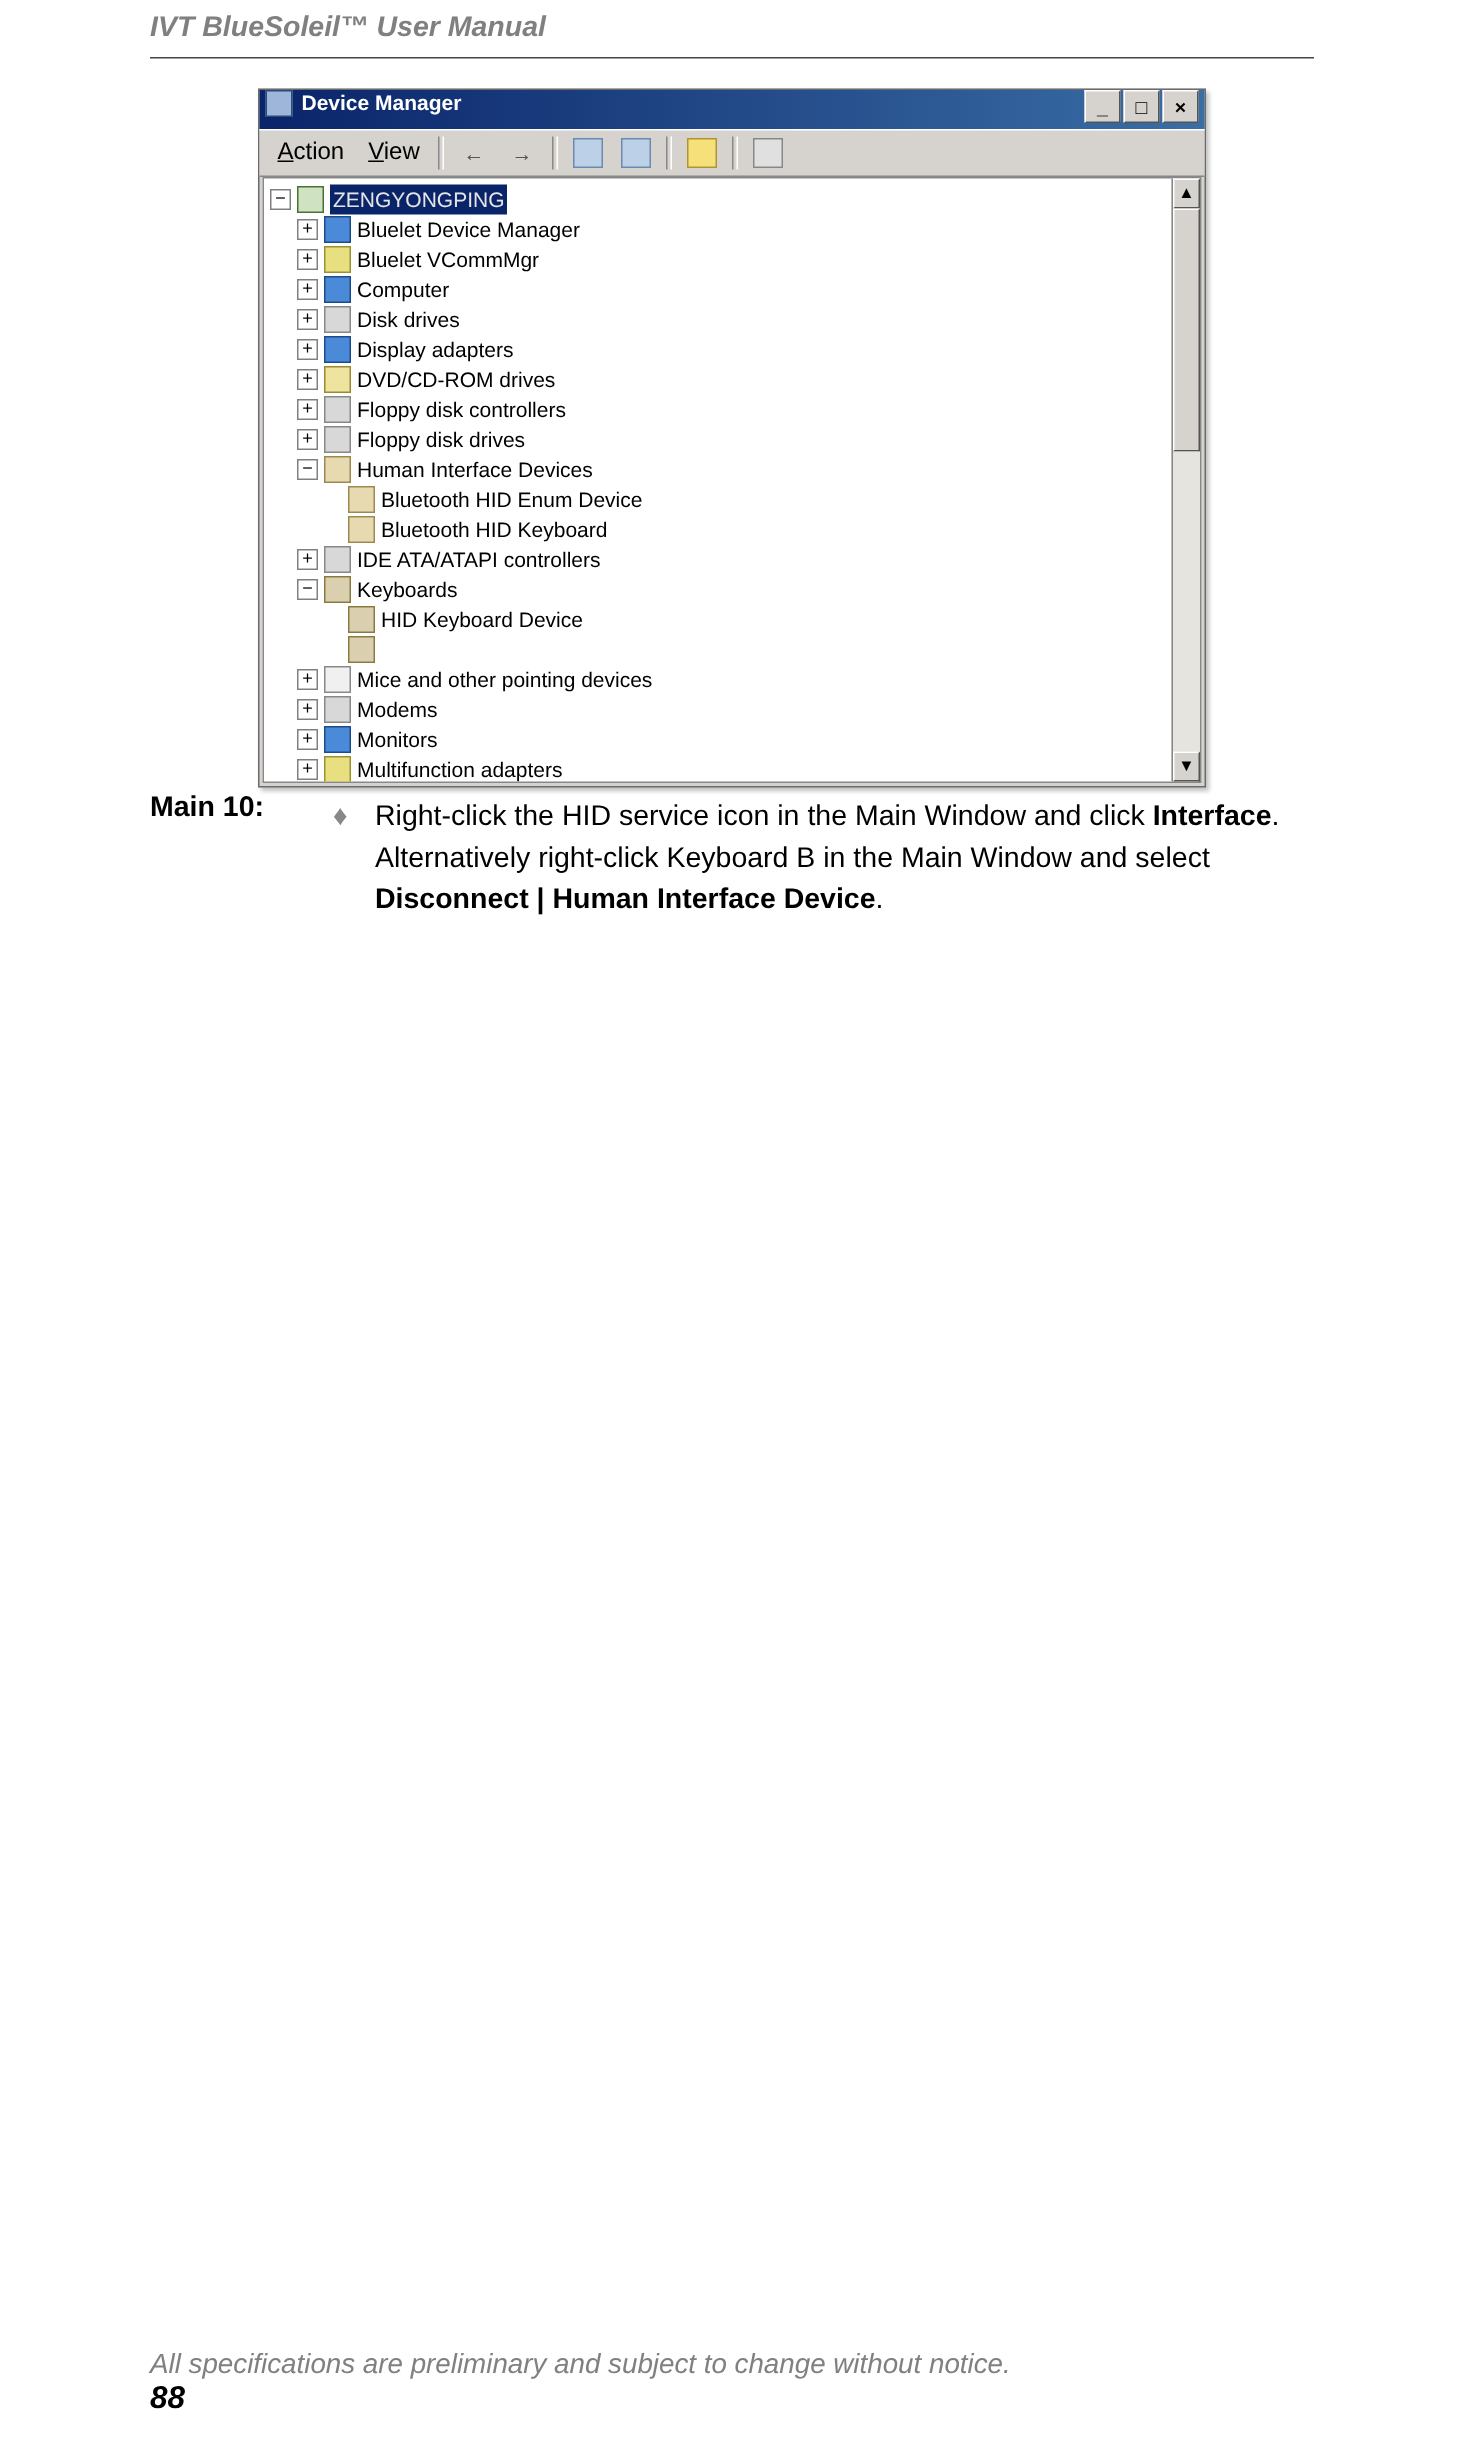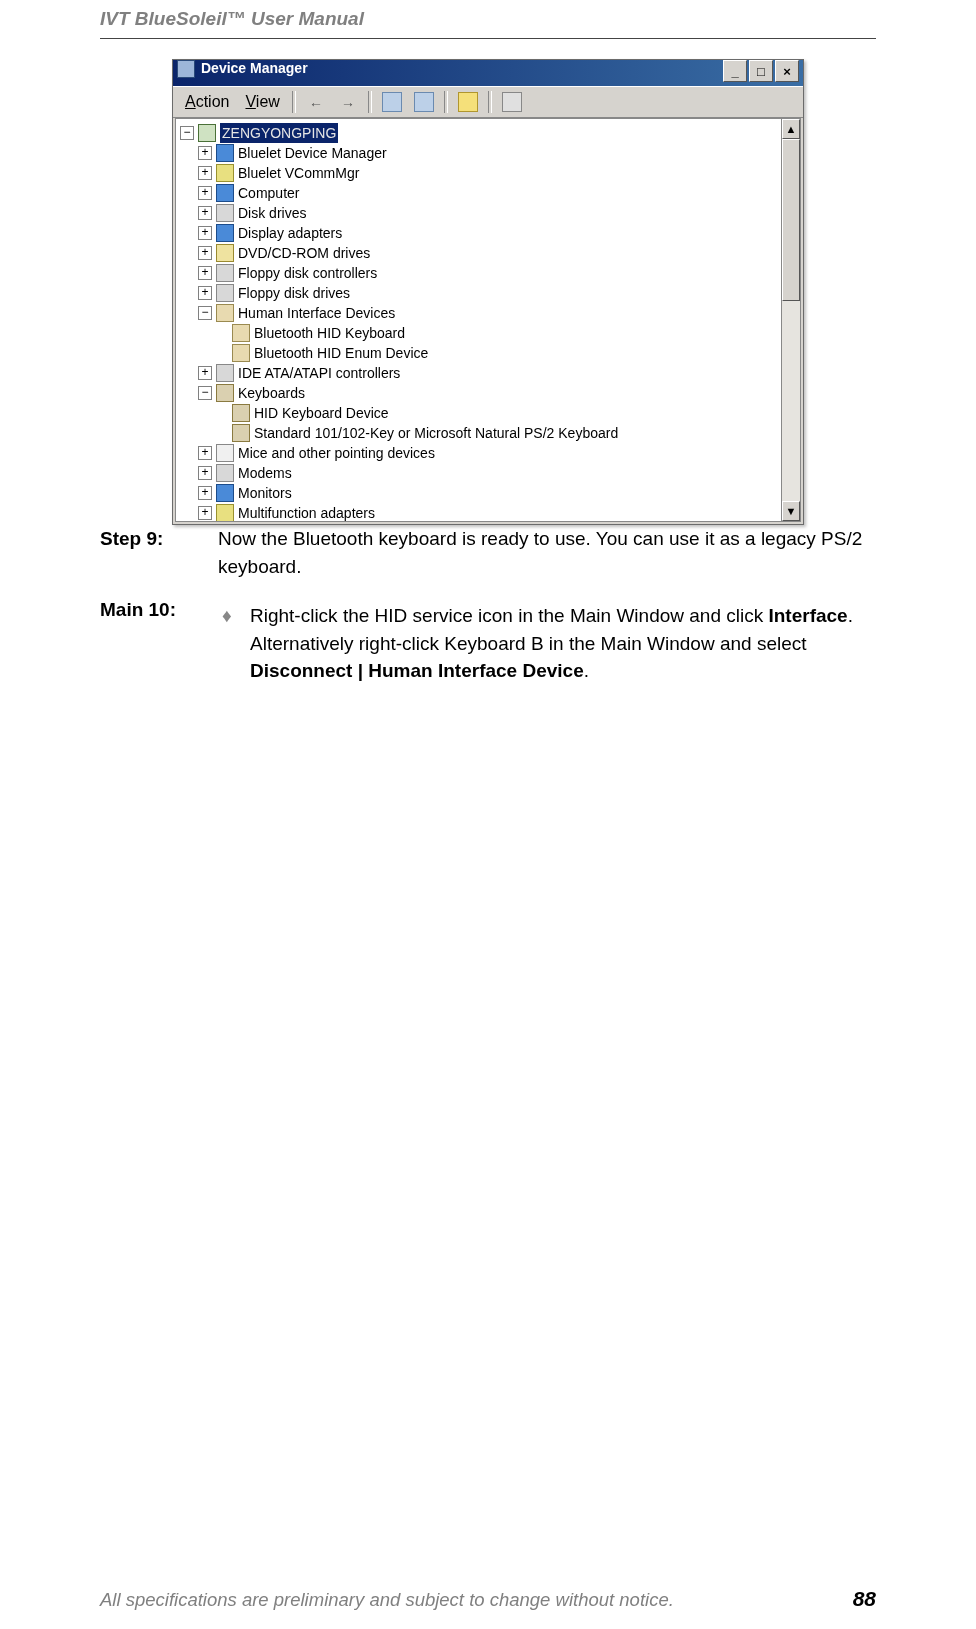--- a/index.html
+++ b/index.html
@@ -7,21 +7,21 @@
   .doc-title{font-weight:bold;font-style:italic;color:#808080;font-size:19px;padding-top:8px;}
   .title-rule{border:none;border-top:1.5px solid #444;margin:8px 0 20px 0;}
   .figure-wrap{display:flex;justify-content:center;}
   .caption{text-align:center;color:#808080;font-size:19px;margin-top:6px;margin-bottom:22px;}
   .step-row{display:flex;margin-bottom:16px;font-size:19px;line-height:1.45;}
   .step-label{font-weight:bold;width:118px;flex-shrink:0;}
   .step-body{flex:1;}
   .bullet-row{display:flex;margin-top:6px;}
   .bullet-mark{color:#888;width:28px;flex-shrink:0;text-align:left;padding-left:4px;}
   .strong{font-weight:bold;}
-  .footer{position:absolute;bottom:18px;left:100px;right:100px;display:flex;justify-content:space-between;align-items:baseline;}
+  .footer{position:absolute;bottom:18px;left:100px;right:100px;display:flex;justify-content:space-between;align-items:baseline;flex-direction:column;}
   .footer-note{font-style:italic;color:#808080;font-size:18.5px;}
   .footer-page{font-weight:bold;font-style:italic;font-size:21px;color:#000;}
   .dm-window{width:630px;border:1px solid #6b6b6b;background:#d6d3ce;font-family:Tahoma,Arial,sans-serif;font-size:14px;color:#000;box-shadow:2px 2px 3px rgba(0,0,0,.25);}
   .dm-titlebar{display:flex;align-items:flex-start;background:linear-gradient(to right,#0a246a,#3a6ea5);color:#fff;height:26px;padding:0 4px;font-weight:bold;font-size:14px;}
   .dm-titlebar .ico{width:16px;height:16px;background:#9db6d9;margin-right:6px;border:1px solid #2a4a7a;}
   .dm-title-text{flex:1;}
   .win-btn{width:22px;height:20px;background:#d6d3ce;border:1px solid #fff;border-right-color:#555;border-bottom-color:#555;margin-left:2px;display:flex;align-items:center;justify-content:center;color:#000;font-family:Arial;font-size:13px;font-weight:bold;}
   .dm-menubar{display:flex;align-items:center;height:30px;padding:0 6px;gap:4px;border-top:1px solid #fff;border-bottom:1px solid #888;background:#d6d3ce;}
   .dm-menu-item{padding:2px 6px;font-size:16px;}
   .dm-menu-item u{text-decoration:underline;}
@@ -148,26 +148,26 @@
 
           <div class="row">
               <span class="spacer" style="width:18px"></span>
               <span class="pm">−</span>
               <span class="ic hid"></span>
               <span>Human Interface Devices</span>
             </div>
           <div class="row">
               <span class="spacer" style="width:52px"></span>
               <span class="ic hid"></span>
+              <span>Bluetooth HID Enum Device</span>
+            </div>
+          <div class="row">
+              <span class="spacer" style="width:52px"></span>
+              <span class="ic hid"></span>
               <span>Bluetooth HID Keyboard</span>
-            </div>
-          <div class="row">
-              <span class="spacer" style="width:52px"></span>
-              <span class="ic hid"></span>
-              <span>Bluetooth HID Enum Device</span>
             </div>
 
           <div class="row">
               <span class="spacer" style="width:18px"></span>
               <span class="pm">+</span>
               <span class="ic drv"></span>
               <span>IDE ATA/ATAPI controllers</span>
             </div>
 
           <div class="row">
@@ -177,21 +177,20 @@
               <span>Keyboards</span>
             </div>
           <div class="row">
               <span class="spacer" style="width:52px"></span>
               <span class="ic kb"></span>
               <span>HID Keyboard Device</span>
             </div>
           <div class="row">
               <span class="spacer" style="width:52px"></span>
               <span class="ic kb"></span>
-              <span>Standard 101/102-Key or Microsoft Natural PS/2 Keyboard</span>
             </div>
 
           <div class="row">
               <span class="spacer" style="width:18px"></span>
               <span class="pm">+</span>
               <span class="ic mice"></span>
               <span>Mice and other pointing devices</span>
             </div>
           <div class="row">
               <span class="spacer" style="width:18px"></span>
@@ -217,24 +216,20 @@
           <div class="sbtn">▲</div>
           <div class="thumb"></div>
           <div class="track"></div>
           <div class="sbtn">▼</div>
         </div>
       </div>
     </div>
   </div>
 
 
-  <div class="step-row">
-    <div class="step-label">Step 9:</div>
-    <div class="step-body">Now the Bluetooth keyboard is ready to use. You can use it as a legacy PS/2 keyboard.</div>
-  </div>
 
   <div class="step-row">
     <div class="step-label">Main 10:</div>
     <div class="step-body">
       <div class="bullet-row">
         <span class="bullet-mark">♦</span>
         <span>
           <span>Right-click the HID service icon in the Main Window and click </span><span class="strong">Interface</span><span>. Alternatively right-click Keyboard B in the Main Window and select </span><span class="strong">Disconnect | Human Interface Device</span><span>.</span>
         </span>
       </div>

